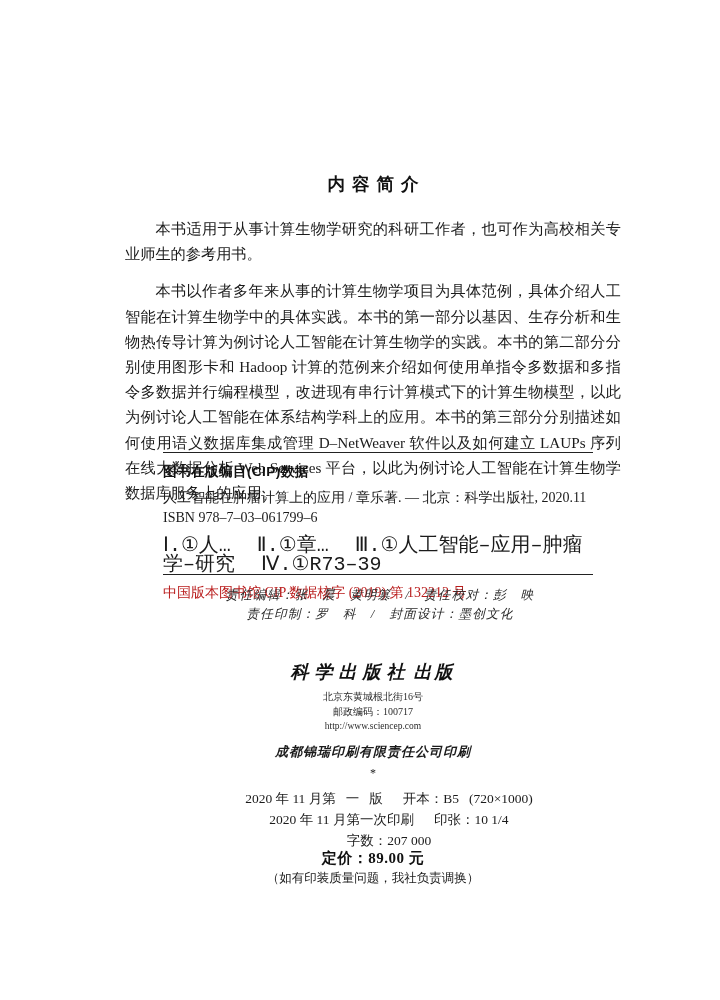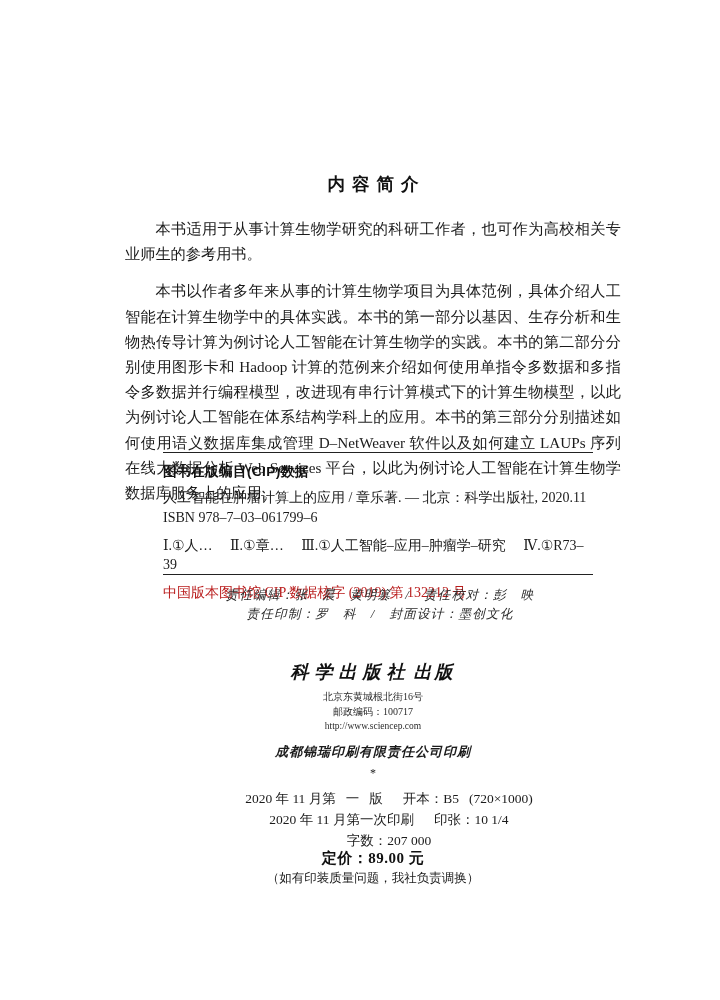--- a/index.html
+++ b/index.html
@@ -81,24 +81,25 @@
   .cip-line {
     font-size: 14px;
     line-height: 19px;
     margin-top: 7px;
     color: #1b1b1b;
   }
   .cip-line.tight {
     margin-top: 1px;
   }
   .cip-class {
-    font-size: 14px;
+    font-size: 20px;
     line-height: 19px;
     margin-top: 9px;
     color: #1b1b1b;
+    font-family: Liberation Mono, monospace;
   }
   .cip-class .seg {
     margin-right: 14px;
   }
   .cip-class .seg:last-child {
     margin-right: 0;
   }
   .cip-check {
     font-size: 14px;
     line-height: 19px;

